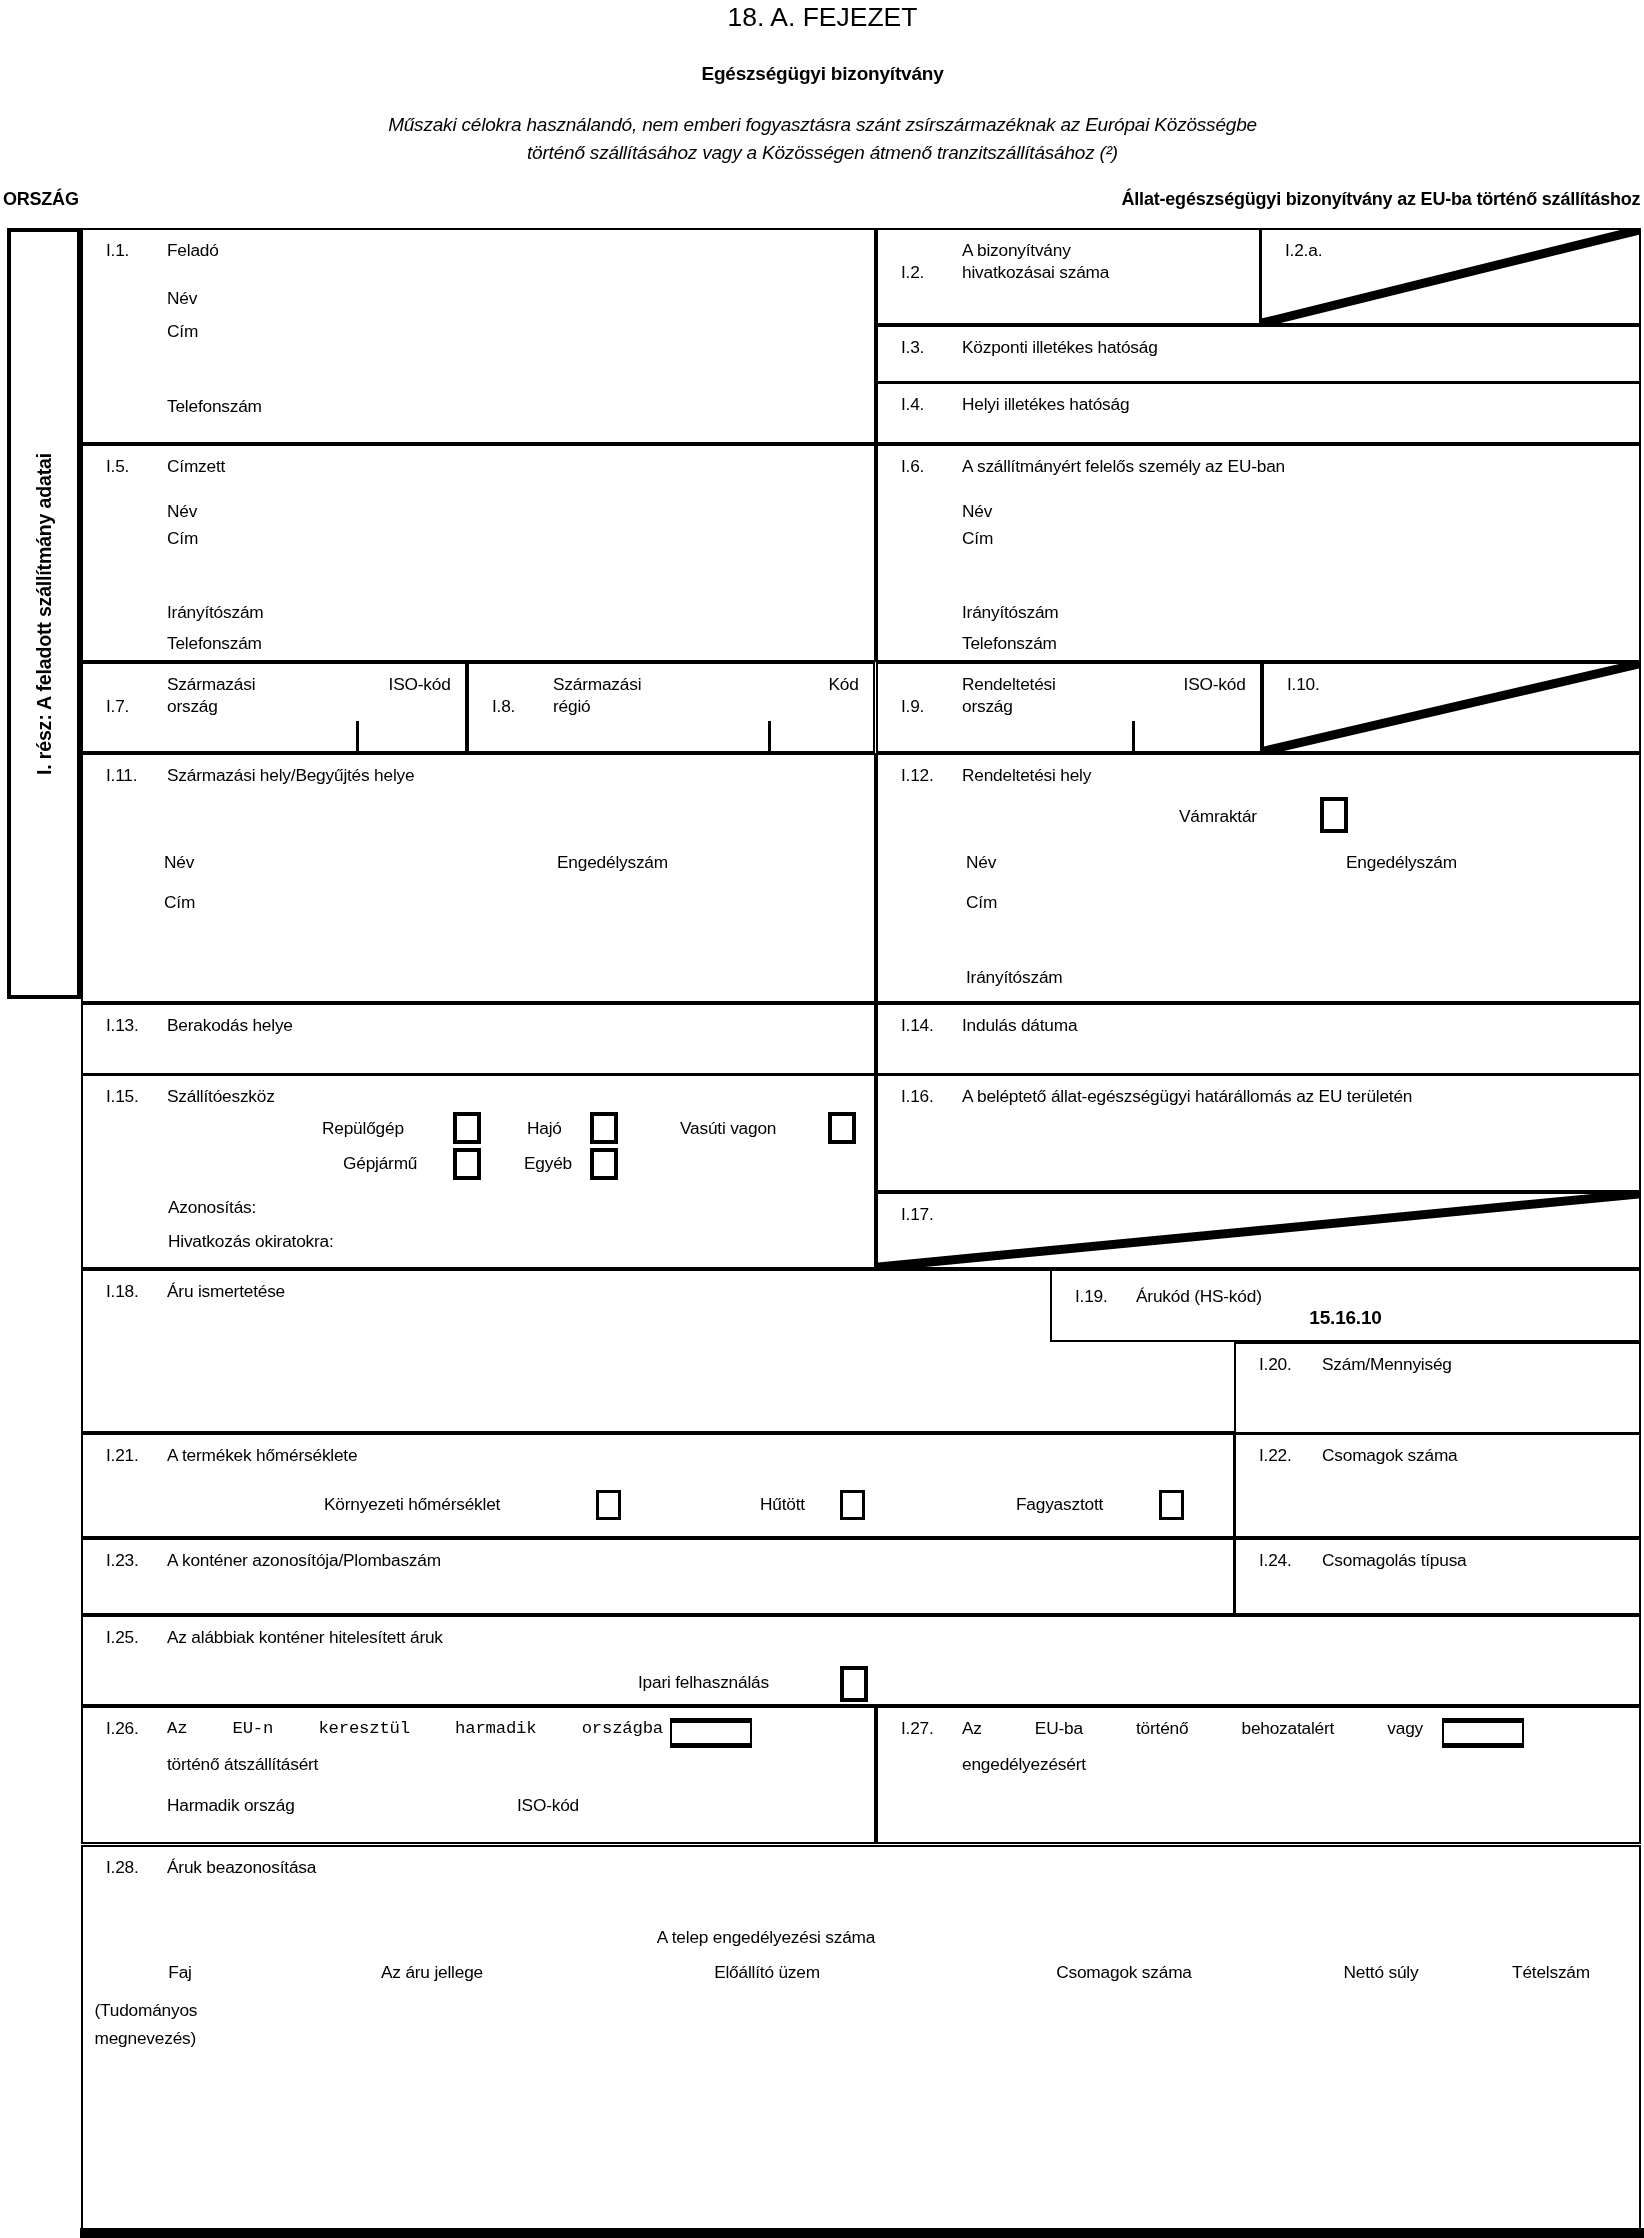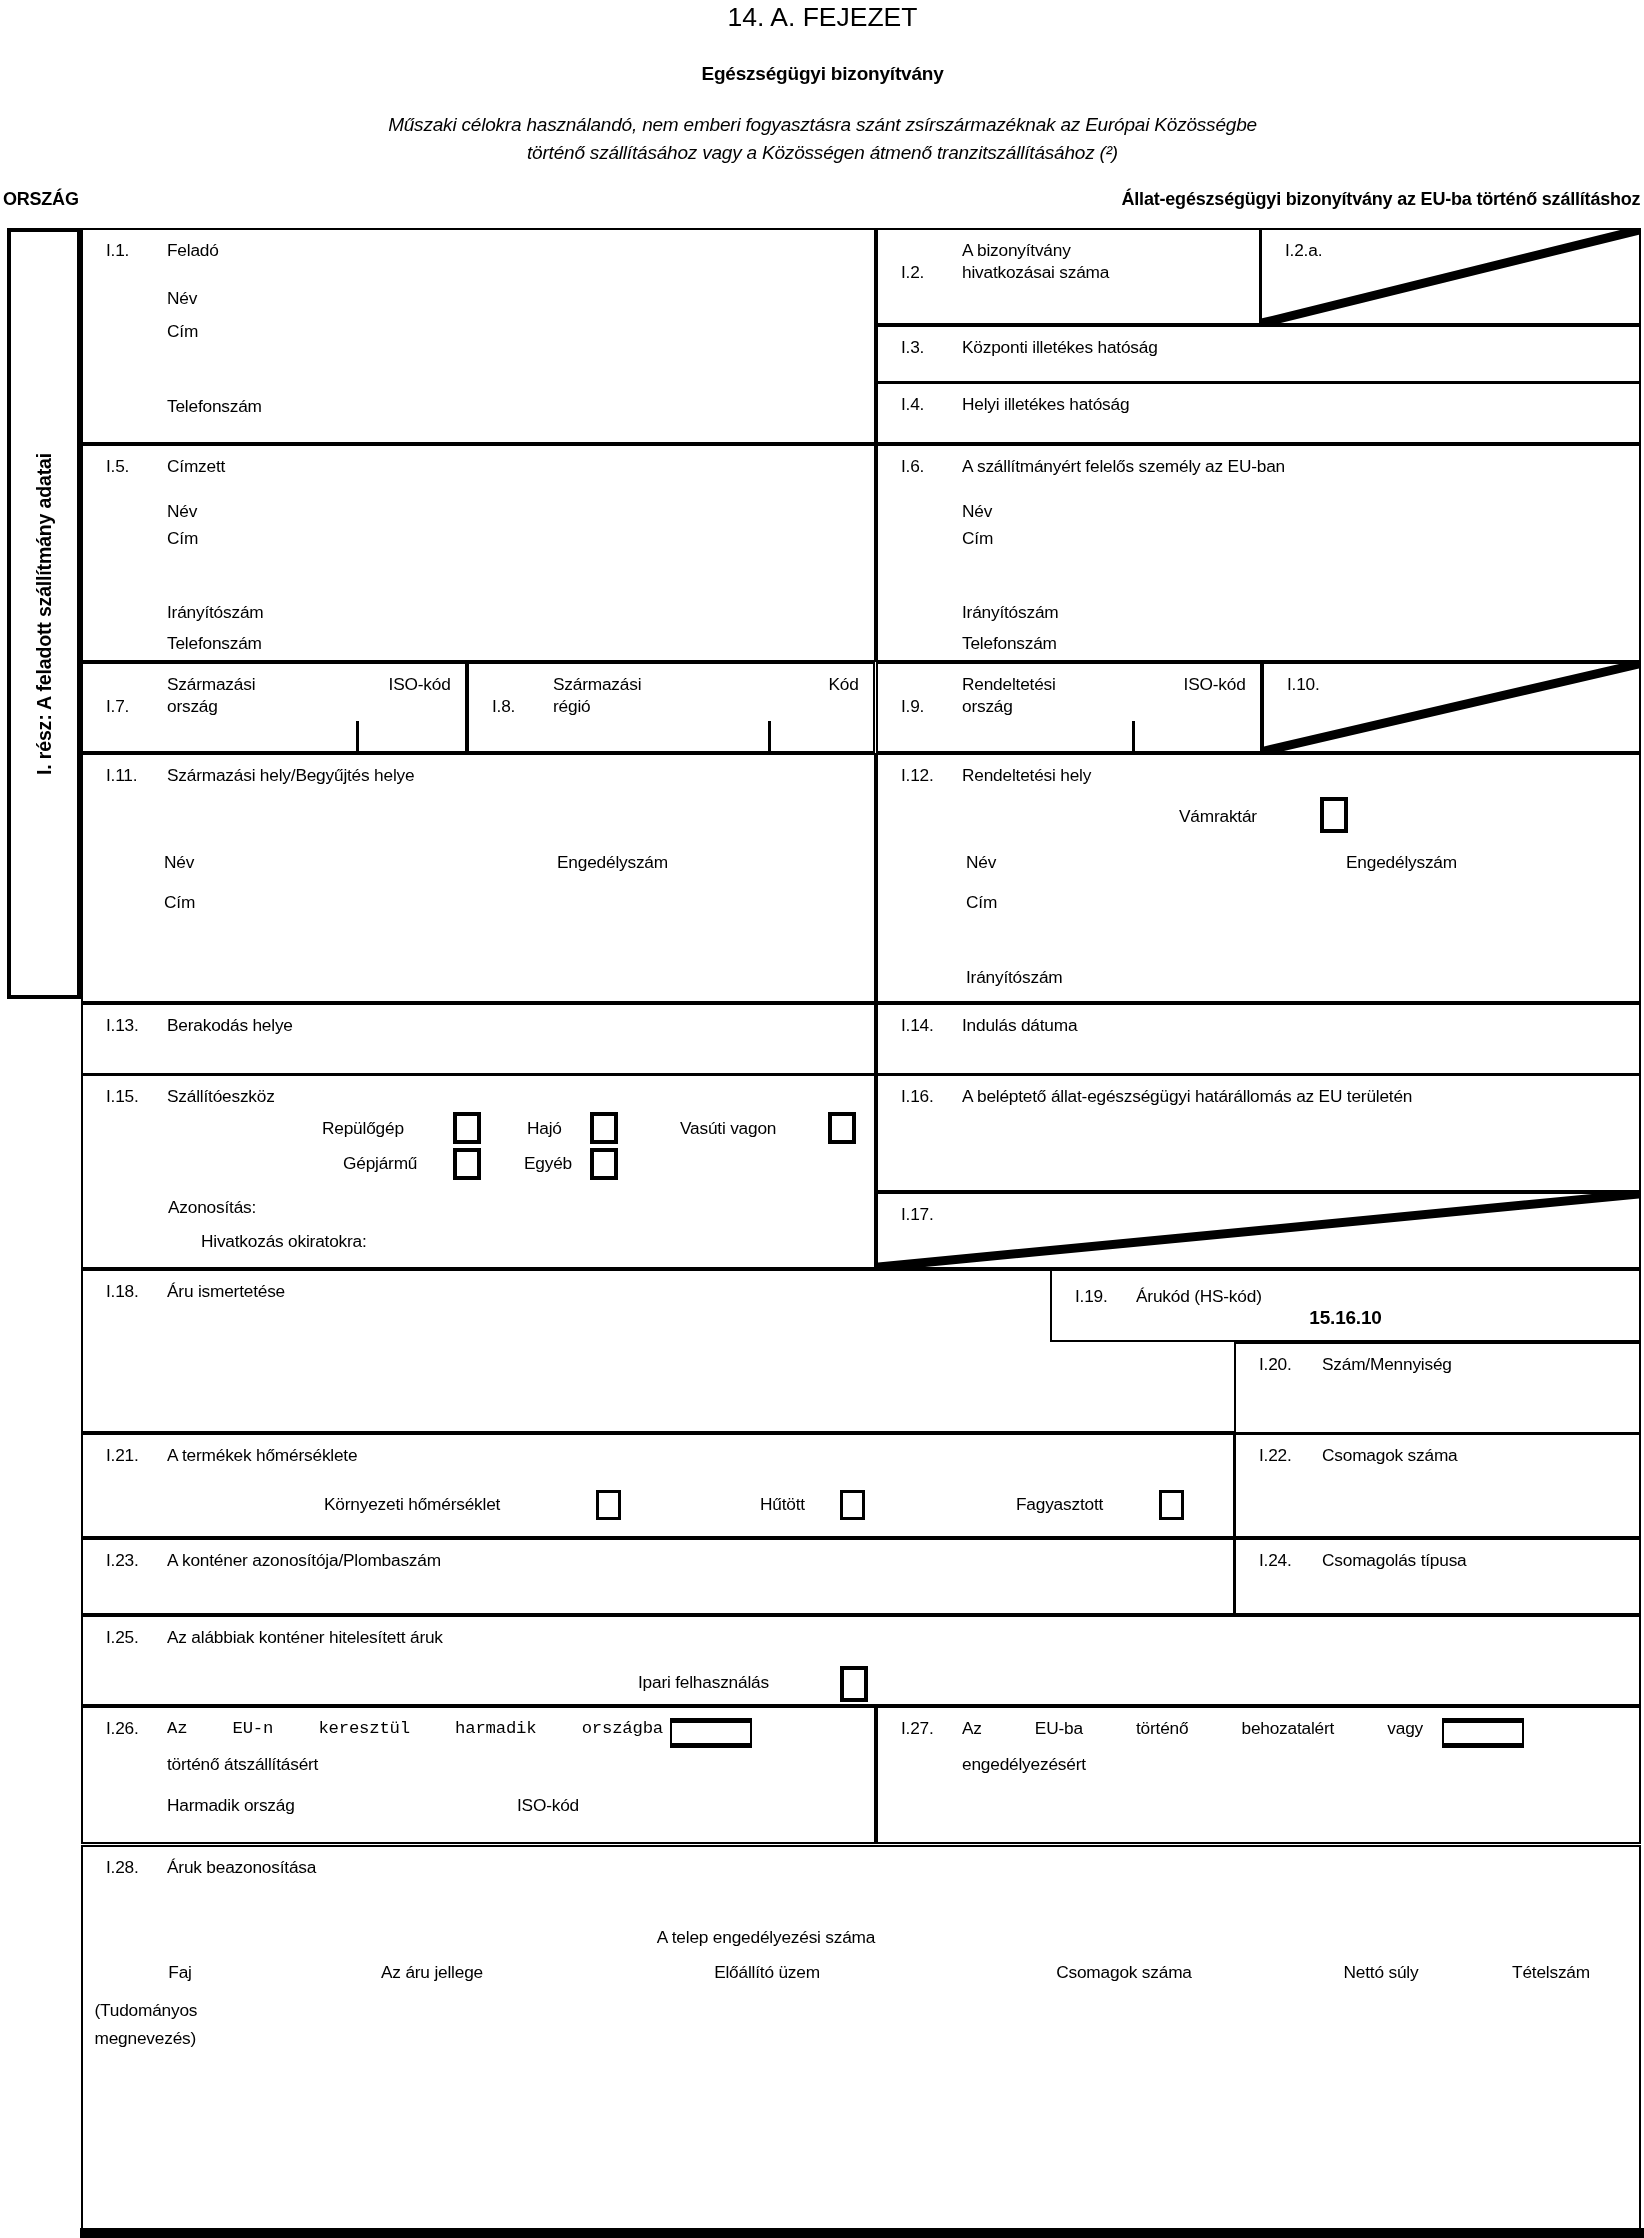--- a/index.html
+++ b/index.html
@@ -36,21 +36,21 @@
   .colhead{position:absolute;transform:translateX(-50%);white-space:nowrap;}
   .approval{position:absolute;left:0;right:190px;top:80px;text-align:center;}
   .species{position:absolute;left:11.5px;top:149px;line-height:28px;}
   .botbar{position:absolute;left:80px;top:2228px;width:1565px;height:9.8px;background:#000;}
 </style>
 </head>
 <body>
 
 <div id="page">
 
-  <div class="abs ctr title">14. A. FEJEZET</div>
+  <div class="abs ctr title">18. A. FEJEZET</div>
   <div class="abs ctr sub1">Műszaki célokra használandó, nem emberi fogyasztásra szánt zsírszármazéknak az Európai Közösségbe</div>
   <div class="abs ctr doc-title">Egészségügyi bizonyítvány</div>
   <div class="abs ctr sub2">történő szállításához vagy a Közösségen átmenő tranzitszállításához (²)</div>
   <div class="abs hdr-left">ORSZÁG</div>
   <div class="abs hdr-right">Állat-egészségügyi bizonyítvány az EU-ba történő szállításhoz</div>
 
   <div class="box sidebar">
     <span class="vtext">I. rész: A feladott szállítmány adatai</span>
   </div>
 
@@ -211,21 +211,21 @@
     <span class="optbox cb" style="left:370px;top:36px;"></span>
     <span class="optlab" style="left:444px;top:42px;">Hajó</span>
     <span class="optbox cb" style="left:507px;top:36px;"></span>
     <span class="optlab" style="left:597px;top:42px;">Vasúti vagon</span>
     <span class="optbox cb" style="left:745px;top:36px;"></span>
     <span class="optlab" style="left:260px;top:77px;">Gépjármű</span>
     <span class="optbox cb" style="left:370px;top:72px;"></span>
     <span class="optlab" style="left:441px;top:77px;">Egyéb</span>
     <span class="optbox cb" style="left:507px;top:72px;"></span>
     <span class="sub" style="left:85px;top:121px;">Azonosítás:</span>
-    <span class="sub" style="left:85px;top:155px;margin-left:33px;">Hivatkozás okiratokra:</span>
+    <span class="sub" style="left:85px;top:155px;">Hivatkozás okiratokra:</span>
   </div>
 
   <div class="box" style="left:876px;top:1074px;width:765px;height:118px;">
     <div class="fl">
       <span class="no">I.16.</span>
       <span class="lbl">A beléptető állat-egészségügyi határállomás az EU területén</span>
     </div>
   </div>
   <div class="box" style="left:876px;top:1192px;width:765px;height:77px;">
     <svg class="diag" viewBox="0 0 100 100" preserveAspectRatio="none">

